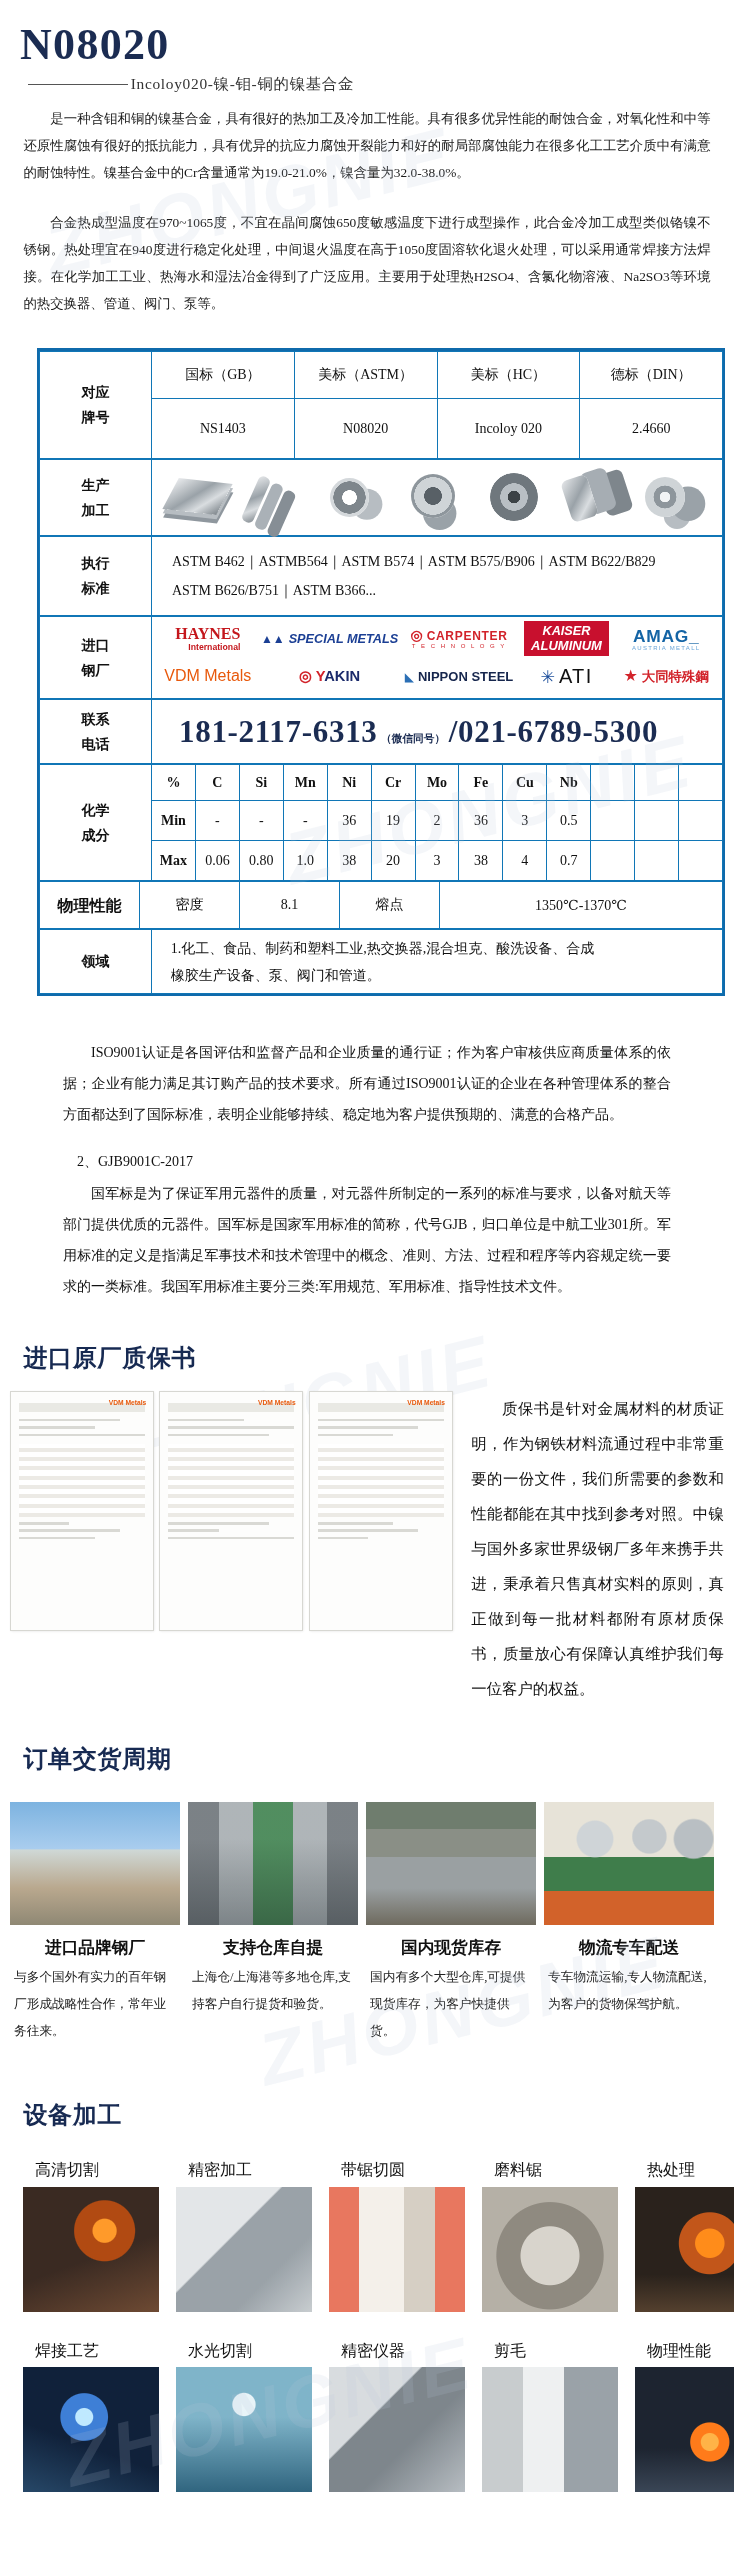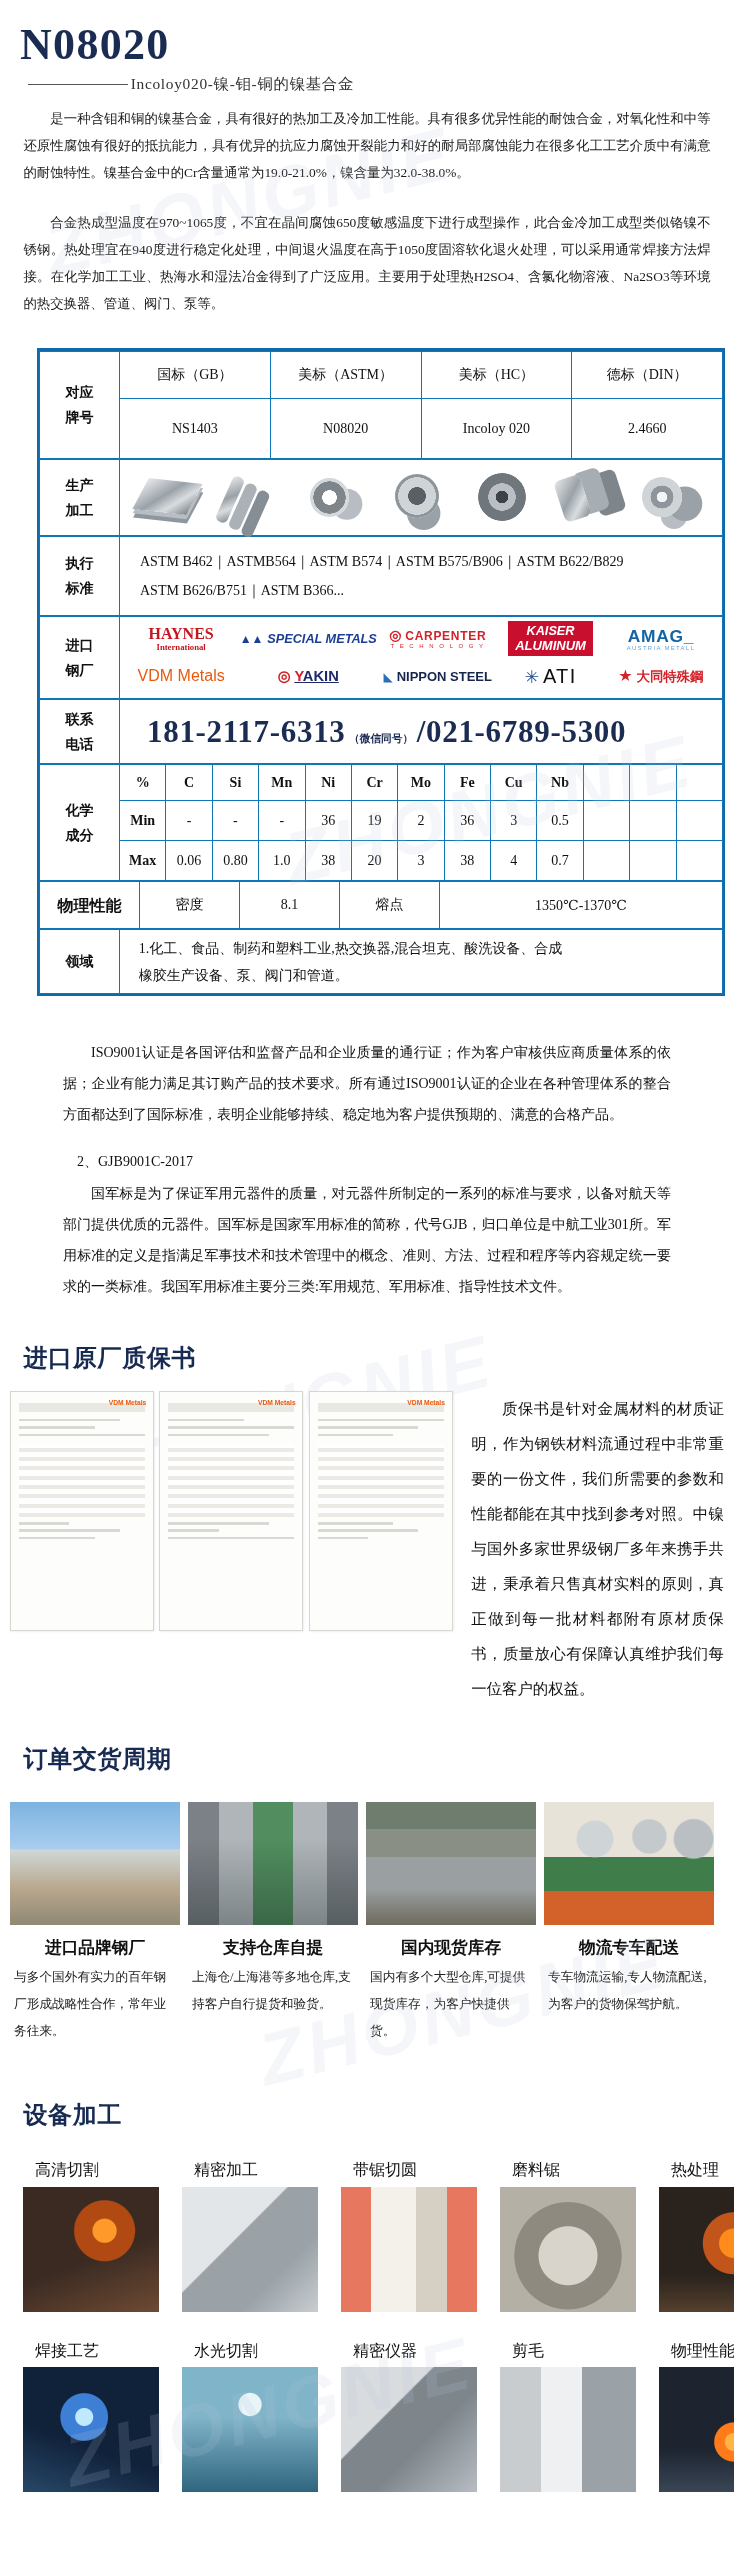--- a/index.html
+++ b/index.html
@@ -26,21 +26,21 @@
   .subtitle { font-size:15.4px; color:#333; letter-spacing:0.7px; }
 
   .para { font-size:13.4px; line-height:27px; color:#1a1a1a; text-indent:2em;
           margin:10.7px 23.4px 0 23.4px; text-align:justify; }
   .para.second { margin-top:23px; }
 
   
   .spec { margin:31px 0 0 37px; width:688px; border:2px solid #0f6aab; border-top:3.3px solid #0f6aab; }
   table.t { border-collapse:collapse; width:100%; table-layout:fixed; }
   table.t td { border:1.3px solid #1076b6; text-align:center; vertical-align:middle; font-size:14px; color:#111; }
-  td.lbl { width:80px; font-size:16px; color:#0d1b33; font-weight:600; }
+  td.lbl { width:112px; font-size:16px; color:#0d1b33; font-weight:600; }
   td.lbl span { display:inline-block; width:35px; line-height:25px; }
   td.lbl.one span { width:auto; }
 
   .grades-hd td { height:47px; font-size:14.7px; }
   .grades-val td { height:60px; font-size:14.7px; }
 
   .prod-cell { height:76px; }
   .prod-wrap { display:flex; align-items:center; justify-content:space-around; padding:4px 6.7px; }
   .prod { width:70px; height:64px; position:relative; }
   .metal { background:linear-gradient(135deg,#e8eaec 0%,#9aa2a8 45%,#d9dde0 70%,#7e868c 100%); }
@@ -63,34 +63,34 @@
             box-shadow:23px 6.7px 0 -2.7px #9aa2a8, 12px 18.7px 0 -6.7px #b7bdc2; }
 
   .std-cell { height:79px; text-align:left !important; padding-left:20px; font-size:14.7px; line-height:29px;
               font-family:"Liberation Serif",serif; color:#111; }
 
   .mills-cell { height:75px; padding:4px 9.3px; }
   .mills-grid { display:grid; grid-template-columns:repeat(5,1fr); grid-template-rows:1fr 1fr; gap:2.7px 6.7px;
                 align-items:center; justify-items:center; height:100%; font-family:"Liberation Sans",sans-serif; }
   .logo { line-height:1.05; text-align:center; white-space:nowrap; }
   .lg-haynes .l1 { color:#c4161c; font-family:"Liberation Serif",serif; font-weight:bold; font-size:16px; }
-  .lg-haynes .l2 { color:#c4161c; font-family:Liberation Serif, serif; font-weight:bold; font-size:8.7px; display:block; }
+  .lg-haynes .l2 { color:#c4161c; font-family:Liberation Sans, sans-serif; font-weight:bold; font-size:8.7px; display:block;text-align:right; }
   .lg-special .ic { color:#1b3f94; font-size:12px; }
   .lg-special .l1 { color:#1b3f94; font-weight:900; font-size:12.7px; font-style:italic; display:inline-block; }
   .lg-carp .ic { color:#d2232a; font-weight:bold; }
   .lg-carp .l1 { color:#d2232a; font-size:12px; font-weight:600; letter-spacing:0.7px; }
   .lg-carp .l2 { color:#d2232a; font-size:6px; letter-spacing:2px; display:block; }
   .lg-kaiser { background:#c8102e; color:#fff; padding:4px 6.7px; font-style:italic; font-weight:900; }
   .lg-kaiser .l1 { font-size:12.7px; display:block; }
   .lg-kaiser .l2 { font-size:13px; display:block; }
   .lg-amag .l1 { color:#1464a5; font-weight:900; font-size:17.4px; letter-spacing:0.7px; }
   .lg-amag .l2 { color:#6aa5d8; font-size:6px; letter-spacing:1.3px; display:block; }
   .lg-vdm .l1 { color:#e8590c; font-size:16px; font-weight:400; }
   .lg-yakin .ic { color:#d2232a; font-weight:900; font-size:14.7px; }
-  .lg-yakin .l1 { color:#1b2a6b; font-weight:900; font-size:14.7px;text-decoration:underline; }
+  .lg-yakin .l1 { color:#1b2a6b; font-weight:900; font-size:14.7px; }
   .lg-yakin .l1 b { color:#d2232a; }
   .lg-nippon .ic { color:#2b6fb5; font-size:12px; }
   .lg-nippon .l1 { color:#16264d; font-weight:900; font-size:13px; }
   .lg-ati .ic { color:#1d4f9c; font-size:17.4px; }
   .lg-ati .l1 { color:#111; font-weight:300; font-size:20px; letter-spacing:1.3px; }
   .lg-daido .ic { color:#d2232a; font-size:16px; }
   .lg-daido .l1 { color:#d2232a; font-weight:bold; font-size:13.4px; }
 
   .phone-cell { height:64px; text-align:left !important; padding-left:27px; }
   .phone-big { font-size:31px; font-weight:bold; color:#1b2c52; letter-spacing:0.7px; }
@@ -139,21 +139,21 @@
   .ph-stock { background:linear-gradient(180deg,#6f7d6e 0 22%,#8a8f86 22% 45%,#9aa0a2 45% 70%,#6e6a5e 100%); }
   .ph-coil { background:radial-gradient(circle at 30% 30%, #cfd4d7 0 12%, transparent 13%),
              radial-gradient(circle at 62% 28%, #c4c9cc 0 12%, transparent 13%),
              radial-gradient(circle at 88% 30%, #b9bfc3 0 11%, transparent 12%),
              linear-gradient(180deg,#e7e3d8 0 45%,#3f7d4b 45% 72%,#d2622a 72% 100%); }
   .dl-title { text-align:center; font-size:16.7px; font-weight:bold; color:#111; margin-top:10.7px; }
   .dl-desc { font-size:12.7px; line-height:27px; color:#222; margin-top:5.3px; padding:0 4px; }
 
   
   .equip-sec { margin-top:54px; }
-  .eq-grid { display:flex; gap:23px; margin:20px 10px 0 10px;padding-left:13px; }
+  .eq-grid { display:flex; gap:17px; margin:20px 10px 0 10px;padding-left:13px; }
   .eq-col { width:136px; }
   .eq-cap { font-size:16px; color:#111; margin:9.3px 0 5.3px 12px; }
   .eq-photo { width:136px; height:125px; }
   .eq1 { background:radial-gradient(circle at 60% 35%, #ff9a2a 0 10%, #b14a12 11% 26%, transparent 27%),
          linear-gradient(160deg,#3a2a22 0 55%,#6e4a33 100%); }
   .eq2 { background:linear-gradient(135deg,#e3e6e8 0 40%,#9aa2a8 41% 70%,#c8cdd0 100%); }
   .eq3 { background:linear-gradient(90deg,#e8775f 0 22%,#f4f0ea 22% 55%,#d6cfc4 55% 78%,#e8775f 78% 100%); }
   .eq4 { background:radial-gradient(circle at 50% 55%, #d8d4cc 0 30%, #8f8a80 31% 55%, #b5b0a6 56% 100%); }
   .eq5 { background:radial-gradient(circle at 55% 45%, #ff8c1a 0 14%, #c2561a 15% 30%, transparent 31%),
          linear-gradient(180deg,#2a221c 0 70%,#54402e 100%); }

